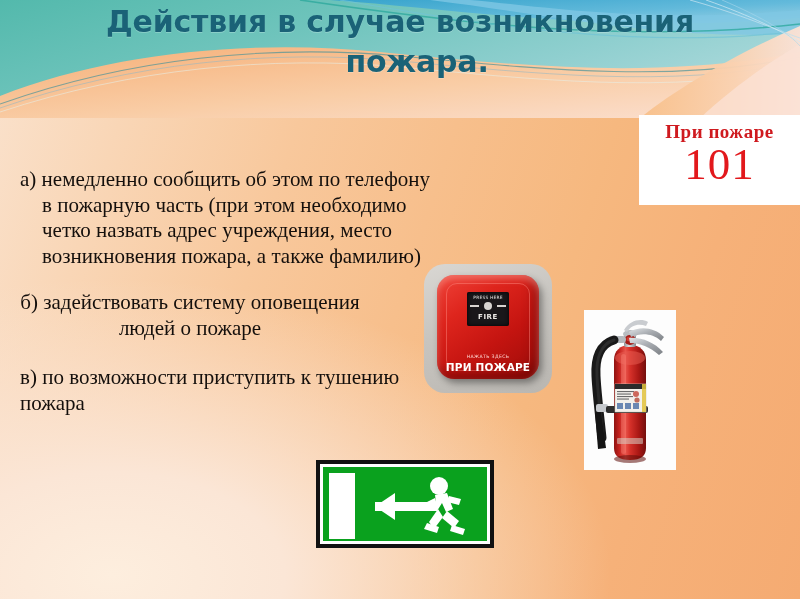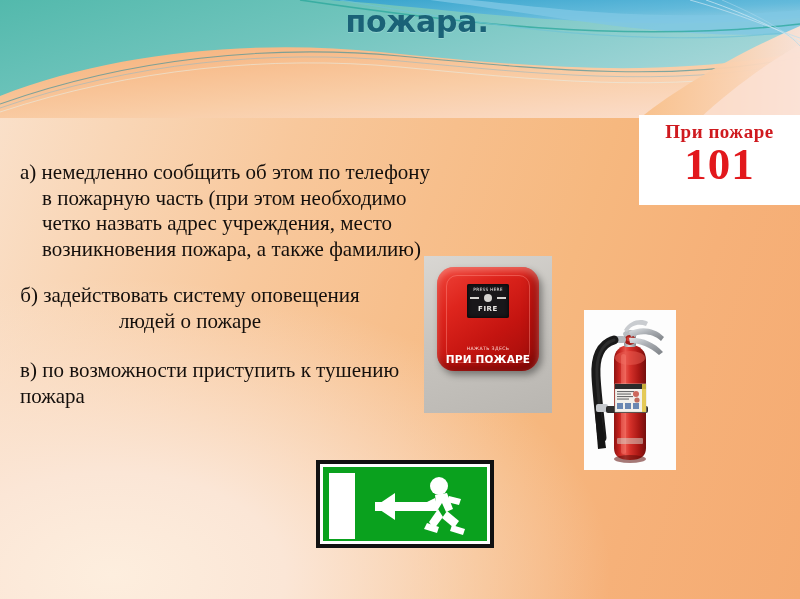--- a/index.html
+++ b/index.html
@@ -63,21 +63,21 @@
     position: absolute;
     left: 20px;
     top: 160px;
     width: 420px;
     color: #140f0c;
     font-size: 21px;
     line-height: 25.5px;
     z-index: 5;
   }
   .para { margin: 0; }
-  .para.p-a { text-indent: 0; padding-left: 22px; }
+  .para.p-a { text-indent: 0; padding-left: 22px; margin-top: 7px; }
   .para.p-a .lead { margin-left: -22px; }
   .para.p-b { margin-top: 21px; width: 340px; text-align: center; }
   .para.p-v { margin-top: 24px; width: 400px; }
   .para.p-g { margin-top: 24px; width: 300px; }
 
   
   .call-sign {
     position: absolute;
     left: 639px;
     top: 115px;
@@ -101,37 +101,38 @@
   .call-sign .cs-l2 {
     display: block;
     font-weight: bold;
     font-size: 19px;
     line-height: 21px;
     color: #cf1a1f;
     letter-spacing: 0.5px;
   }
   .call-sign .cs-num {
     display: block;
-    font-weight: bold;
+    font-weight: normal;
     font-size: 45px;
     line-height: 44px;
     color: #e2181c;
     letter-spacing: 1px;
   }
 
   
   .alarm-photo {
     position: absolute;
     left: 424px;
-    top: 256px;
+    top: 264px;
     width: 128px;
-    height: 157px;
+    height: 129px;
     z-index: 4;
     background: linear-gradient(160deg, #d9d7d3 0%, #c7c4bf 45%, #b9b6b1 100%);
     overflow: hidden;
+    border-radius: 21px;
   }
   .alarm-box {
     position: absolute;
     left: 13px;
     top: 11px;
     width: 102px;
     height: 104px;
     border-radius: 17px;
     background:
       linear-gradient(145deg, #f0443a 0%, #de251d 30%, #c41410 62%, #9c0c09 100%);
@@ -308,20 +309,21 @@
       <path d="M 640,118 L 800,118 L 800,26 C 740,52 680,86 640,118 Z" fill="url(#peachGrad2)" opacity="0.96"></path>
       <path d="M 700,118 L 800,118 L 800,44 C 766,64 730,90 700,118 Z" fill="#fbe1d6" opacity="0.75"></path>
 
       <path d="M 690,0 C 740,14 776,30 800,38" fill="none" stroke="#bfe0ef" stroke-width="0.9" opacity="0.9"></path>
       <path d="M 706,0 C 752,16 782,32 800,42" fill="none" stroke="#cfe9f4" stroke-width="0.8" opacity="0.9"></path>
       <path d="M 722,0 C 764,18 790,34 800,46" fill="none" stroke="#a8d7ea" stroke-width="0.7" opacity="0.85"></path>
     </svg>
   </div>
 
   <div class="title">
+    <span>Действия в случае возникновения</span>
     <span class="line2">пожара.</span>
   </div>
 
   <div class="body-text">
 
     <p class="para p-a">
       <span class="lead">а)</span>
       <span>немедленно сообщить об этом по телефону в пожарную часть (при этом необходимо четко назвать адрес учреждения, место возникновения пожара, а также  фамилию)</span>
     </p>
 

